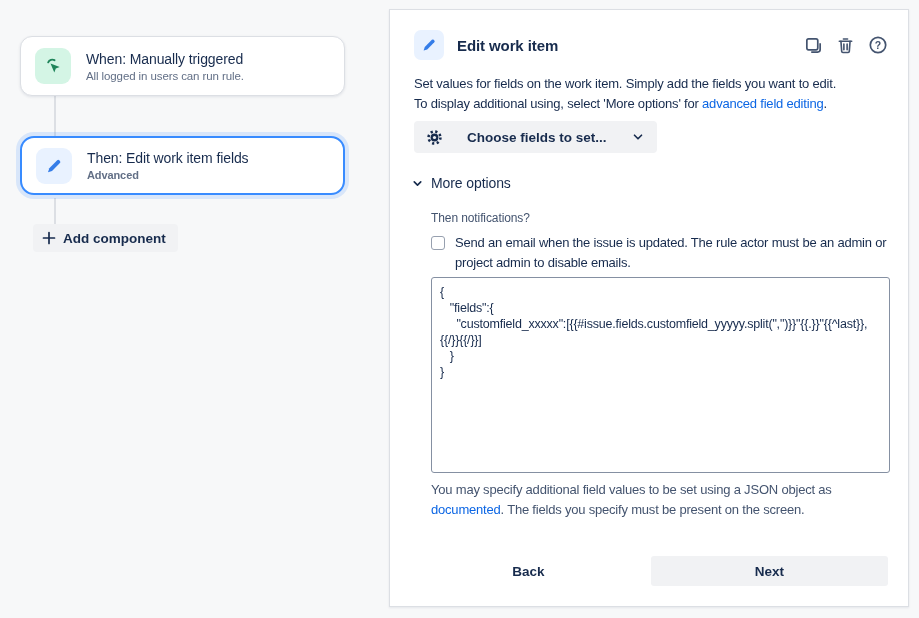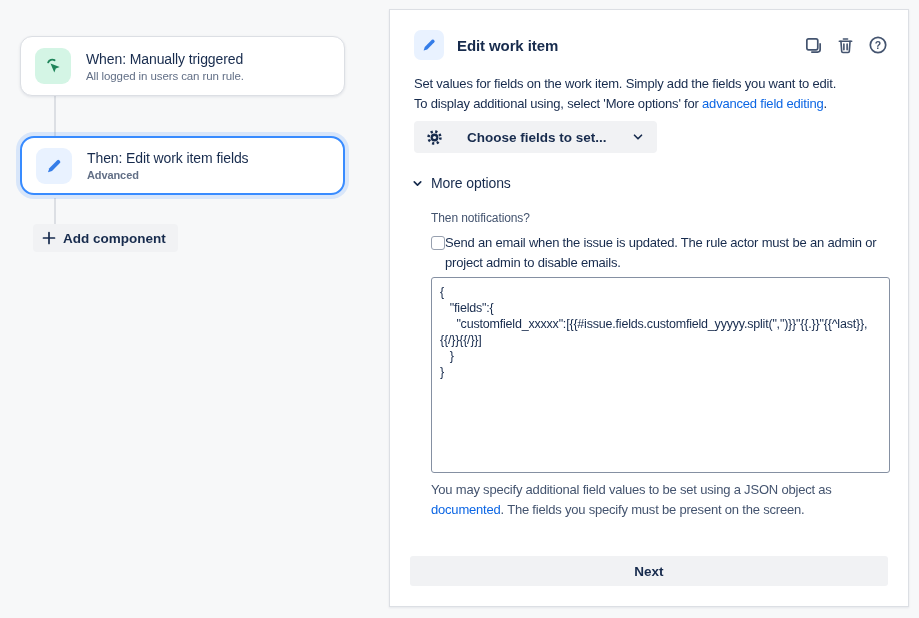--- a/index.html
+++ b/index.html
@@ -79,21 +79,21 @@
 
   .more-options {
     margin: 22px 0 0 21px; align-self: flex-start;
     display: inline-flex; align-items: center; gap: 7px;
     background: none; border: none; cursor: pointer;
     font-family: inherit; font-size: 14px; color: #172B4D; letter-spacing: -0.1px;
   }
 
   .options-section { margin: 20px 18px 0 41px; display: flex; flex-direction: column; }
   .field-label { font-size: 12px; color: #44546F; letter-spacing: -0.1px; }
-  .checkbox-row { display: flex; gap: 0; margin-top: 8px; cursor: pointer; }
+  .checkbox-row { display: flex; gap: 10px; margin-top: 8px; cursor: pointer; }
   .checkbox {
     width: 14px; height: 14px; margin-top: 2.5px; flex: 0 0 auto;
     border: 1px solid #97A0AF; border-radius: 3px; background: #fff; cursor: pointer;
   }
   .checkbox-text { font-size: 13px; line-height: 19.5px; letter-spacing: -0.2px; color: #172B4D; }
   .label-additional { margin-top: 12px; }
   .code-area {
     margin-top: 5px; width: 100%; height: 196px; resize: none;
     border: 1px solid #8590A2; border-radius: 3px;
     padding: 6px 8px; background: #fff;
@@ -233,17 +233,18 @@
      "customfield_xxxxx":[{{#issue.fields.customfield_yyyyy.split(",")}}"{{.}}"{{^last}},{{/}}{{/}}]
    }
 }</textarea>
 
       <p class="helper">
         <span>You may specify additional field values to be set using a JSON object as </span><a class="inline-link">documented</a><span>. The fields you specify must be present on the screen.</span>
       </p>
     </div>
 
     <div class="footer">
+      <button class="btn subtle">Back</button>
       <button class="btn default">Next</button>
     </div>
 
   </div>
 </div>
 
 </body></html>

